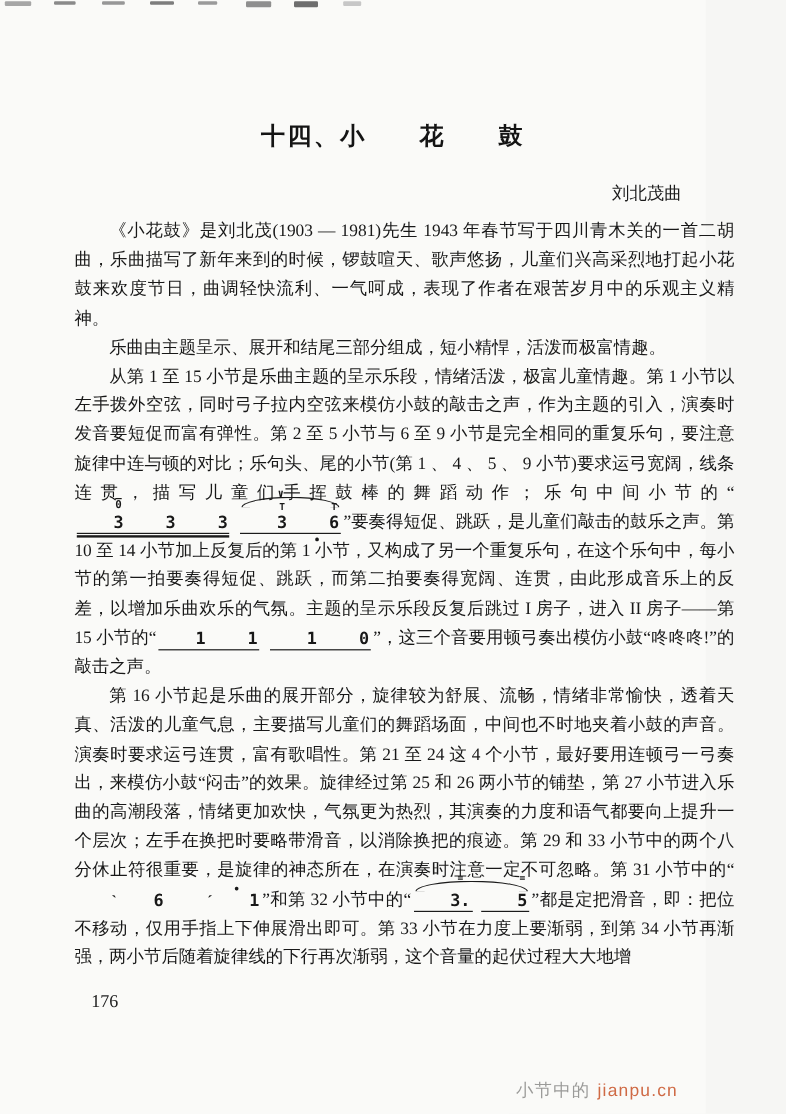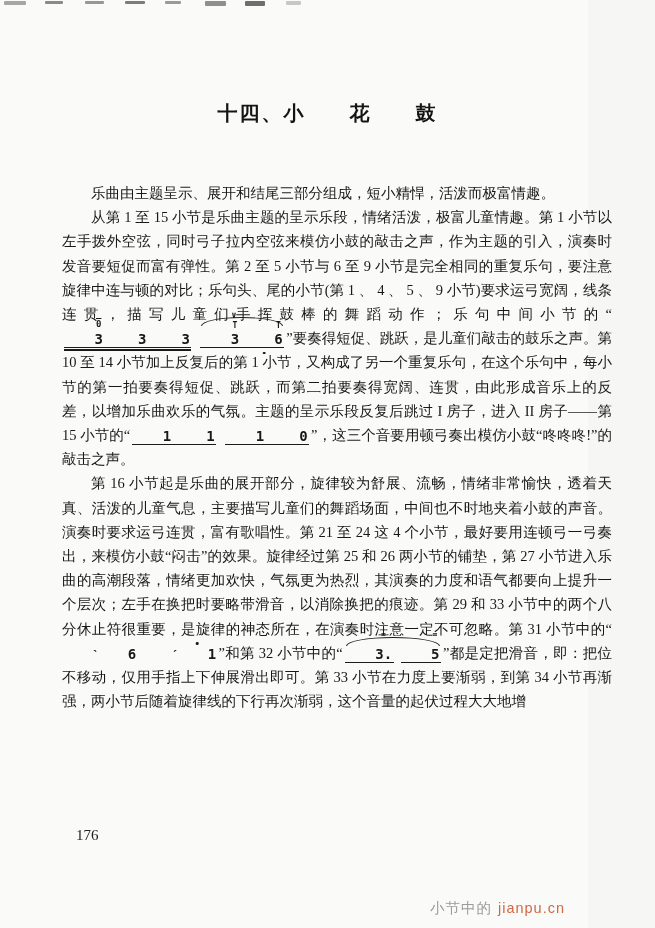--- a/index.html
+++ b/index.html
@@ -111,23 +111,25 @@
   <div class="scan-mark m2"></div>
   <div class="scan-mark m3"></div>
   <div class="scan-mark m4"></div>
   <div class="scan-mark m5"></div>
   <div class="scan-mark m6"></div>
   <div class="scan-mark m7"></div>
   <div class="scan-mark m8"></div>
 
   <div class="title">十四、小　　花　　鼓</div>
 
+  <div class="byline">刘北茂曲</div>
 
   <div class="content">
 
+    <p>《小花鼓》是刘北茂(1903 — 1981)先生 1943 年春节写于四川青木关的一首二胡曲，乐曲描写了新年来到的时候，锣鼓喧天、歌声悠扬，儿童们兴高采烈地打起小花鼓来欢度节日，曲调轻快流利、一气呵成，表现了作者在艰苦岁月中的乐观主义精神。</p>
 
 
     <p>乐曲由主题呈示、展开和结尾三部分组成，短小精悍，活泼而极富情趣。</p>
 
     <p><span>从第 1 至 15 小节是乐曲主题的呈示乐段，情绪活泼，极富儿童情趣。第 1 小节以左手拨外空弦，同时弓子拉内空弦来模仿小鼓的敲击之声，作为主题的引入，演奏时发音要短促而富有弹性。第 2 至 5 小节与 6 至 9 小节是完全相同的重复乐句，要注意旋律中连与顿的对比；乐句头、尾的小节(第 1 、 4 、 5 、 9 小节)要求运弓宽阔，线条连贯，描写儿童们手挥鼓棒的舞蹈动作；乐句中间小节的“</span><span class="nt nt-a">
           <span class="grp u2">
             <span class="note"><span class="above0">0</span><span>3</span></span>
             <span class="note">3</span>
             <span class="note">3</span>
           </span>

